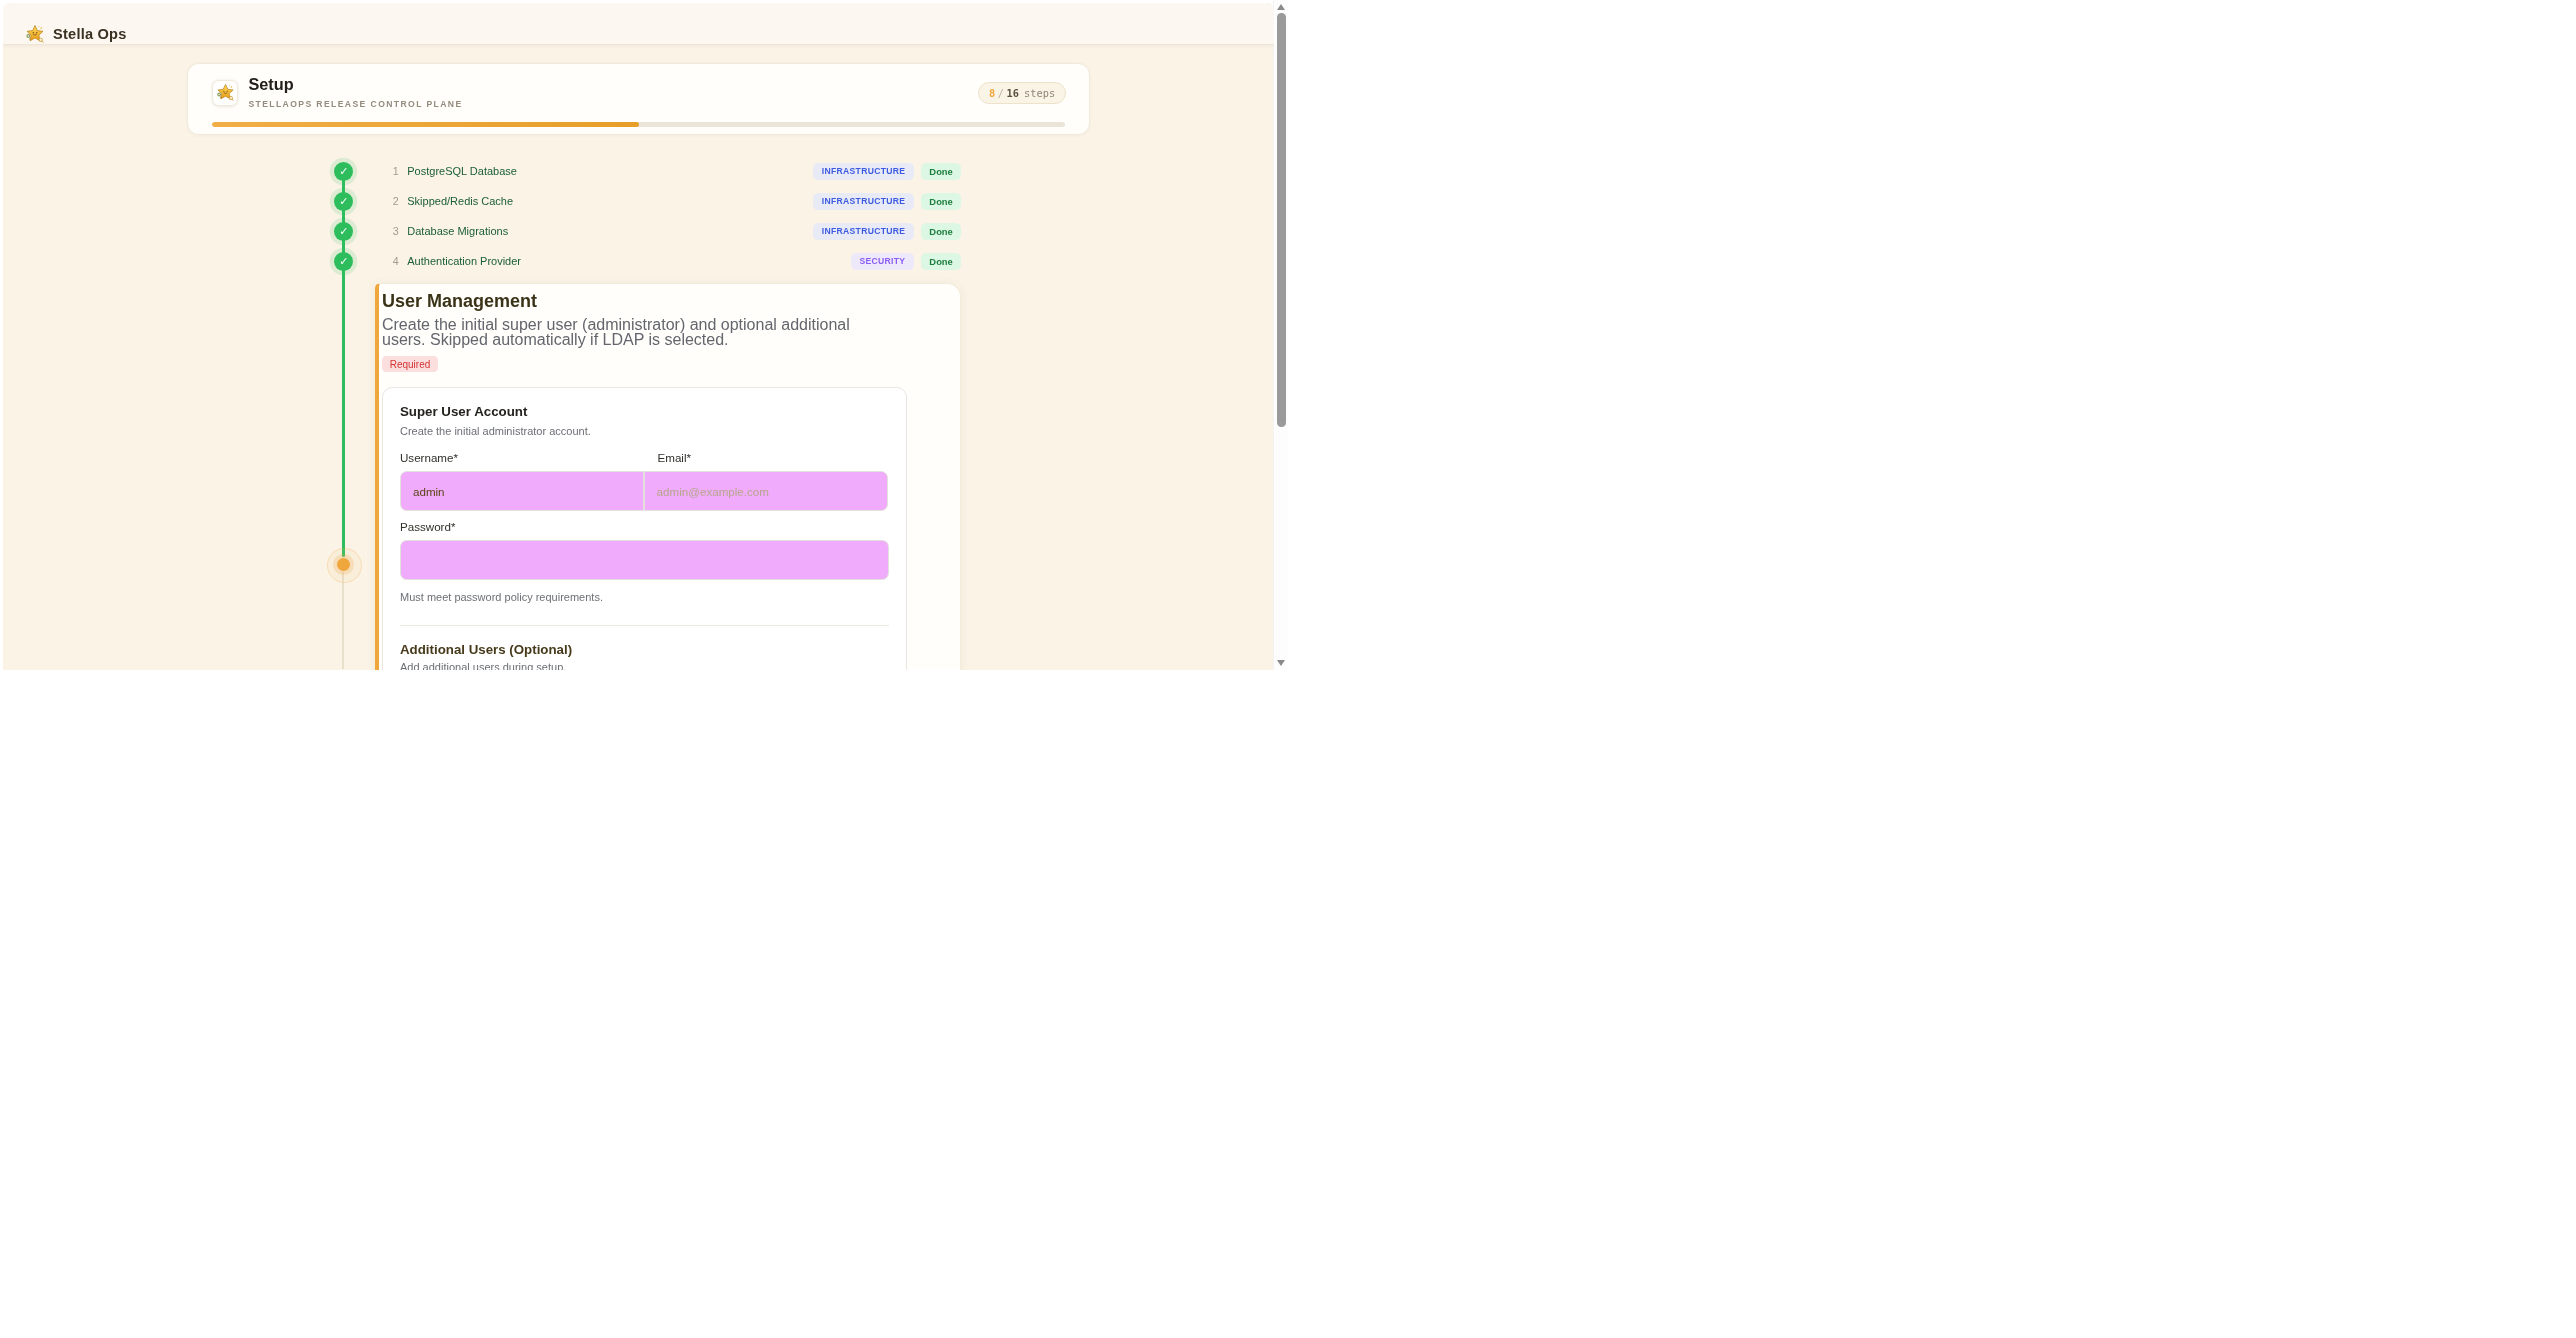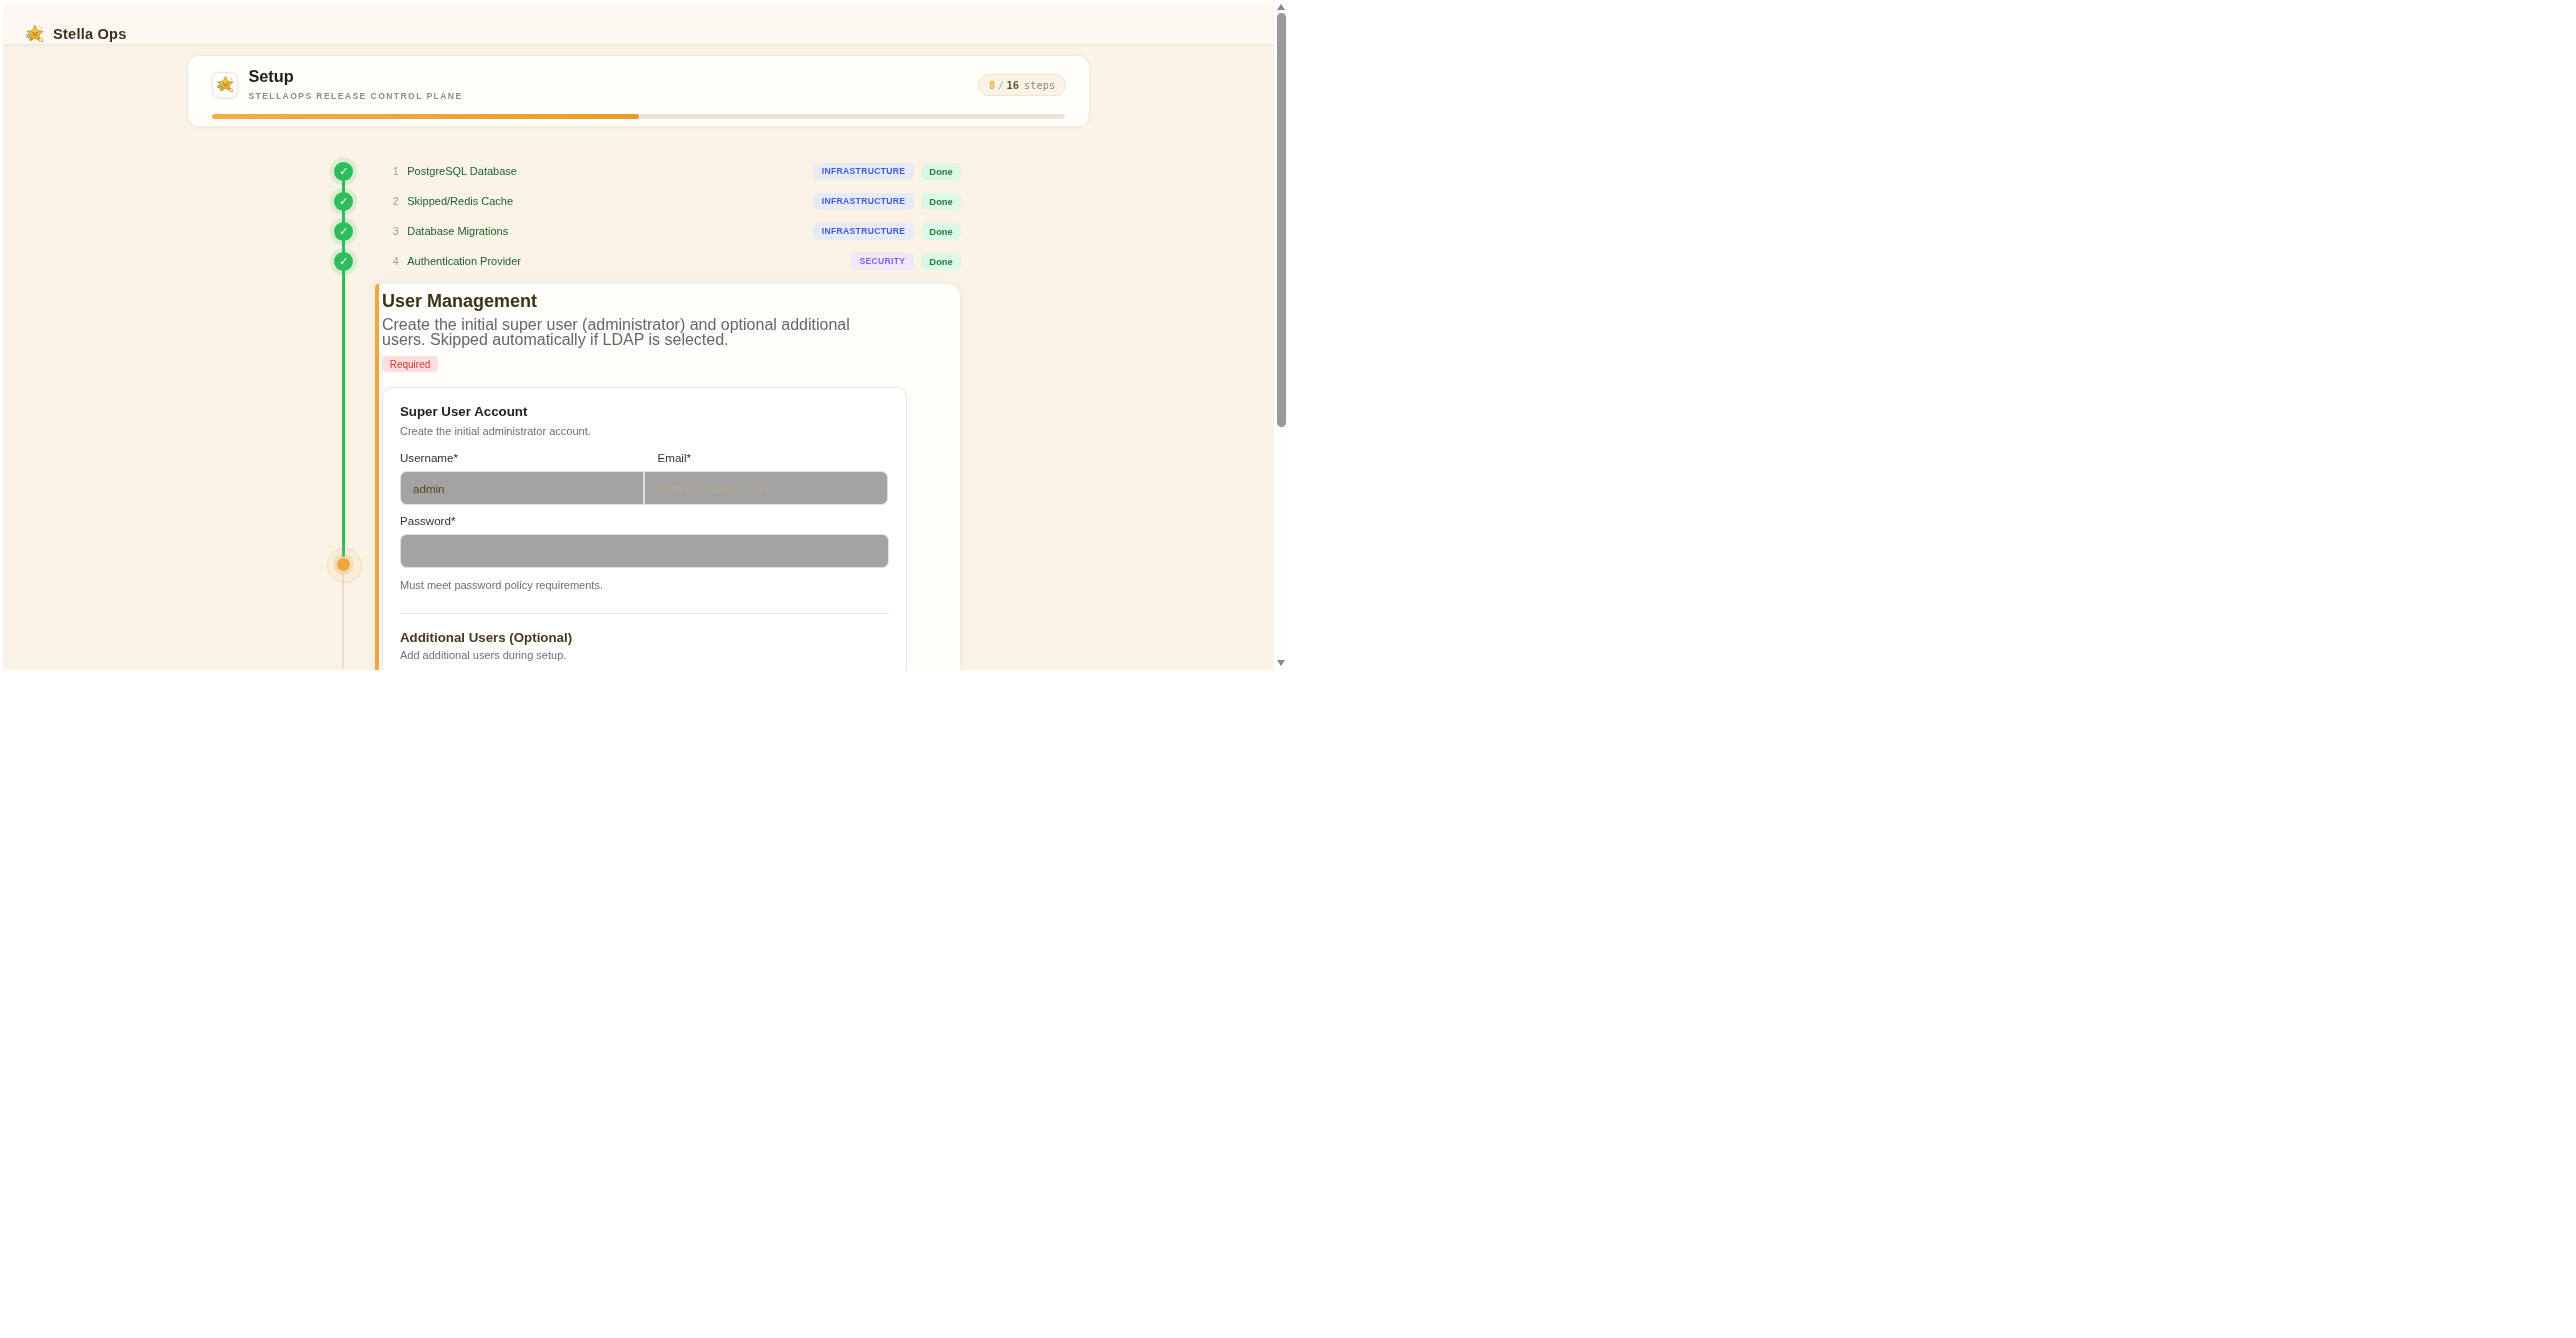--- a/index.html
+++ b/index.html
@@ -6,21 +6,21 @@
   .viewport{position:relative;width:1288px;height:670px;overflow:hidden;background:#ffffff;}
   
   .app{position:absolute;top:3.4px;left:3.4px;right:13.7px;bottom:0;background:#FAF3E6;border-radius:6.9px 6.9px 0 0;overflow:hidden;}
   
   .navbar{position:absolute;top:0;left:0;right:0;height:41px;background:#FCF8F1;border-bottom:0.9px solid #EEE7D9;
           box-shadow:0 0.9px 3.4px rgba(160,140,100,.10);border-radius:6.9px 6.9px 0 0;display:flex;align-items:flex-end;padding-left:22px;z-index:5;}
   .brand{display:flex;align-items:center;gap:7.7px;}
   .brand-name{font-size:14.6px;font-weight:700;color:#3A3122;letter-spacing:0.2px;}
   .logo-svg{display:block;}
   
-  .setup-card{position:absolute;left:184px;top:52px;width:901px;height:70px;background:#FFFEFB;border:0.9px solid #F1EBDD;
+  .setup-card{position:absolute;left:184px;top:60px;width:901px;height:70px;background:#FFFEFB;border:0.9px solid #F1EBDD;
               border-radius:12px;box-shadow:0 0.9px 2.6px rgba(120,100,60,.05);}
   .setup-icon-box{position:absolute;left:24px;top:15.5px;width:24px;height:24px;background:#FFFFFF;border-radius:6.9px;
                   border:0.9px solid #F0EADC;box-shadow:0 0.9px 2.6px rgba(120,100,60,.15);display:flex;align-items:center;justify-content:center;}
   .setup-title{position:absolute;left:60px;top:11px;font-size:16.3px;font-weight:700;color:#23201A;}
   .setup-subtitle{position:absolute;left:60px;top:35px;font-size:8.6px;font-weight:600;letter-spacing:1.4px;color:#938B7D;}
   .steps-pill{position:absolute;right:23px;top:18px;height:20px;line-height:20px;padding:0 10.3px;border-radius:858px;
               background:#FAF4E6;border:0.9px solid #EDE2CB;font-family:"DejaVu Sans Mono",monospace;font-size:10.3px;white-space:nowrap;}
   .sp-done{color:var(--accent-orange);font-weight:700;}
   .sp-sep{color:#BDB5A5;margin:0 2.6px;}
   .sp-total{color:#57503E;font-weight:700;}
@@ -55,21 +55,21 @@
   .um-desc{margin-top:4.3px;font-size:16px;line-height:15px;color:#63666C;max-width:502px;}
   .required-badge{display:inline-block;margin-top:9.4px;font-size:10px;padding:2.6px 7.7px;border-radius:4.3px;
                   background:var(--required-badge-bg);color:var(--required-badge-text);}
   
   .su-card{margin-top:14.6px;width:525px;box-sizing:border-box;background:#FFFFFF;border:0.9px solid #E8E6E1;border-radius:10.3px;
            padding:16.3px 17px 34px;}
   .su-title{font-size:13.3px;line-height:16.3px;font-weight:700;color:#25231D;}
   .su-sub{margin-top:4.3px;font-size:11px;line-height:13.7px;color:#6C6F75;}
   .field-grid{margin-top:12px;display:grid;grid-template-columns:1fr 1fr;}
   .field-label{font-size:11.6px;line-height:14.6px;color:#30302B;margin-bottom:6px;}
-  .text-input{width:100%;height:34px;box-sizing:border-box;border:0.9px solid #E3E1DB;border-radius:6.9px;background:#a3a3a3;
+  .text-input{width:100%;height:40px;box-sizing:border-box;border:0.9px solid #E3E1DB;border-radius:6.9px;background:#f0abfc;
               padding:13px 12px;font-size:11.6px;color:#5A4516;font-family:inherit;outline:none;}
   .text-input::placeholder{color:#B5A78C;}
   .input-left{border-radius:6.9px 0 0 6.9px;}
   .input-right{border-radius:0 6.9px 6.9px 0;margin-left:-0.9px;}
   .pw-label{margin-top:8.6px;}
   .pw-input{margin-top:5.2px;display:block;border-radius:6.9px;}
   .pw-help{margin-top:11px;font-size:11px;line-height:13.7px;color:#6C6F75;}
   .divider{margin-top:20px;border-top:0.9px solid #EBE9E3;}
   .au-title{margin-top:14.6px;font-size:13.3px;line-height:17px;font-weight:700;color:#463A1B;}
   .au-sub{margin-top:3.4px;font-size:11px;line-height:13.7px;color:#6C6F75;}

